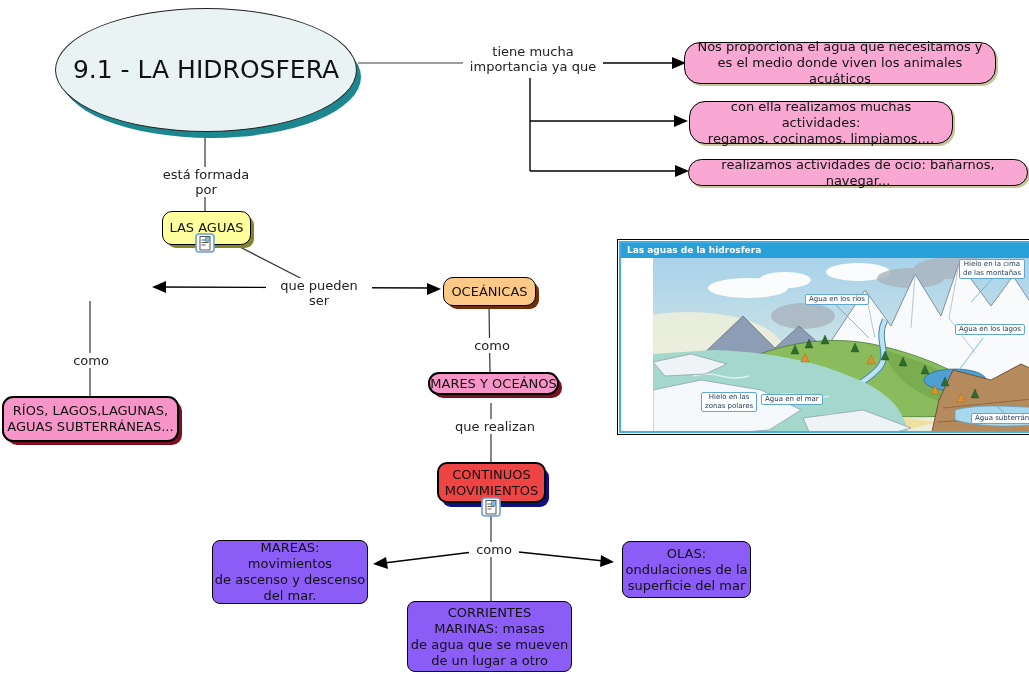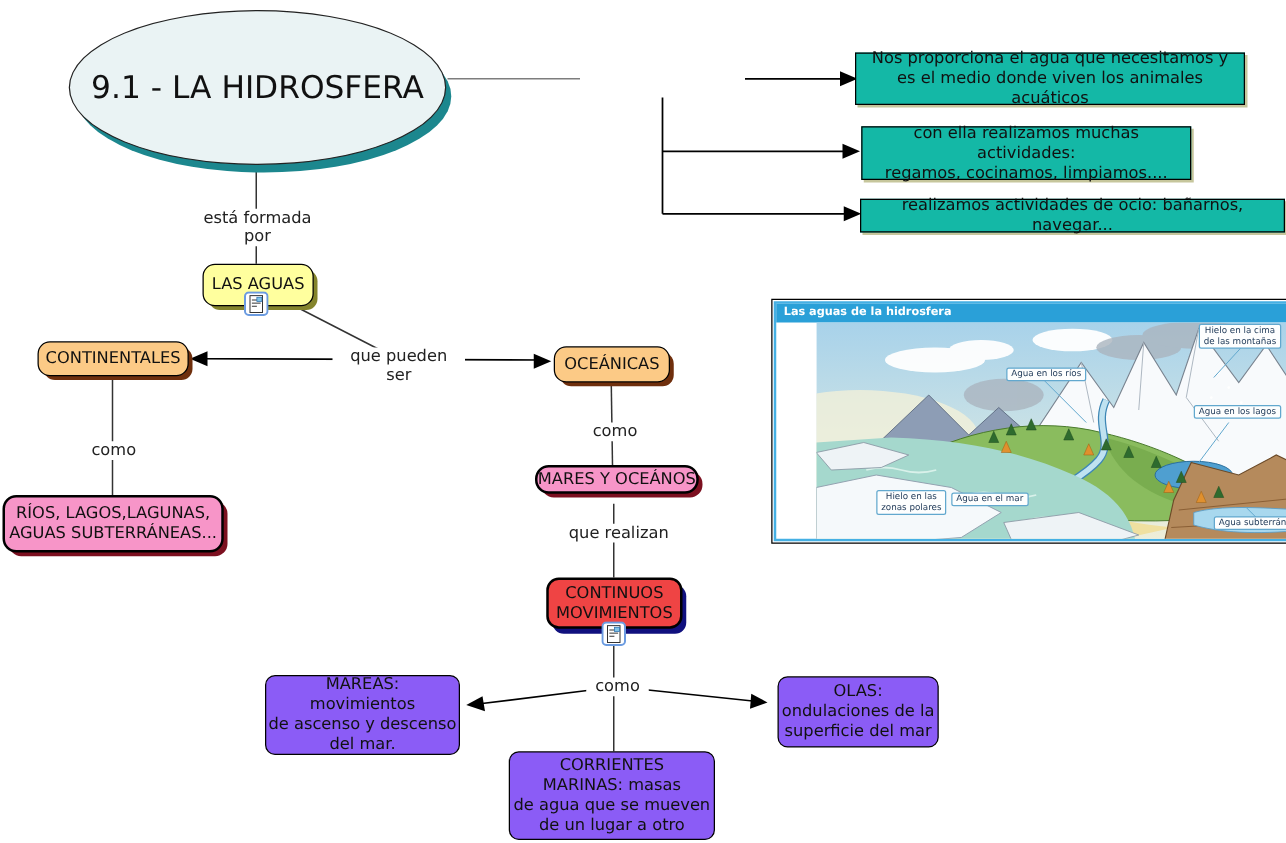--- a/index.html
+++ b/index.html
@@ -15,21 +15,21 @@
     text-align:center; white-space:pre-line; line-height:16px;
     font-size:13px; color:#111;
   }
   .ellipse {
     left:55px; top:8px; width:302px; height:124px;
     background:#eaf3f4; border:1px solid #222; border-radius:50%;
     box-shadow:5px 7px 0 -1px #1c878e;
     font-size:25px; line-height:28px;
   }
   .benefit {
-    background:#14b8a6; border:1.5px solid #000; border-radius:0;
+    background:#f9a8d4; border:1.5px solid #000; border-radius:16px;
     box-shadow:2px 2px 0 #c6c69c;
   }
   .b1 { left:684px; top:42px;  width:312px; height:42px; }
   .b2 { left:689px; top:101px; width:264px; height:43px; }
   .b3 { left:688px; top:159px; width:340px; height:27px; }
   .aguas {
     left:162px; top:211px; width:89px; height:34px;
     background:#ffff9e; border:1.5px solid #000; border-radius:10px;
     box-shadow:4px 4px 0 -1px #84842c;
   }
@@ -121,20 +121,22 @@
 
     <line x1="473" y1="552" x2="384" y2="563" stroke="#000" stroke-width="1.4"></line>
     <polygon points="373,564 386,557 388,569" fill="#000"></polygon>
 
     <line x1="509" y1="551" x2="604" y2="561" stroke="#000" stroke-width="1.4"></line>
     <polygon points="614,562 601,555 600,567" fill="#000"></polygon>
   </svg>
 
   <div class="node ellipse">9.1 - LA HIDROSFERA</div>
 
+  <div class="edge-label" style="left:463px; top:44px; width:134px;">tiene mucha
+importancia ya que</div>
   <div class="edge-label" style="left:147px; top:167px; width:112px;">está formada por</div>
   <div class="edge-label" style="left:266px; top:278px; width:100px;">que pueden ser</div>
   <div class="edge-label" style="left:66px; top:353px; width:44px;">como</div>
   <div class="edge-label" style="left:467px; top:338px; width:44px;">como</div>
   <div class="edge-label" style="left:452px; top:419px; width:80px;">que realizan</div>
   <div class="edge-label" style="left:469px; top:542px; width:44px;">como</div>
 
   <div class="node benefit b1">Nos proporciona el agua que necesitamos y
 es el medio donde viven los animales acuáticos</div>
   <div class="node benefit b2">con ella realizamos muchas actividades:
@@ -146,21 +148,20 @@
     <svg width="20" height="20" viewBox="0 0 20 20" xmlns="http://www.w3.org/2000/svg">
       <rect x="1" y="1" width="18" height="18" rx="3" fill="#fff" stroke="#6b9be0" stroke-width="1.6"></rect>
       <rect x="5" y="3.5" width="10" height="13.5" fill="#fff" stroke="#333" stroke-width="0.8"></rect>
       <line x1="6.5" y1="7" x2="13.5" y2="7" stroke="#333" stroke-width="0.8"></line>
       <line x1="6.5" y1="9.5" x2="13.5" y2="9.5" stroke="#333" stroke-width="0.8"></line>
       <line x1="6.5" y1="12" x2="10.5" y2="12" stroke="#333" stroke-width="0.8"></line>
       <rect x="10.5" y="4.8" width="4" height="3.4" fill="#7fc4e8" stroke="#2a6fb0" stroke-width="0.6"></rect>
     </svg>
   </div>
 
-  <div class="node orange continentales">CONTINENTALES</div>
   <div class="node orange oceanicas">OCEÁNICAS</div>
 
   <div class="node pinkbox rios">RÍOS, LAGOS,LAGUNAS,
 AGUAS SUBTERRÁNEAS...</div>
   <div class="node pinkbox mares">MARES Y OCEÁNOS</div>
 
   <div class="node movs">CONTINUOS
 MOVIMIENTOS</div>
   <div class="doc-icon" style="left:481px; top:497px;">
     <svg width="20" height="20" viewBox="0 0 20 20" xmlns="http://www.w3.org/2000/svg">

